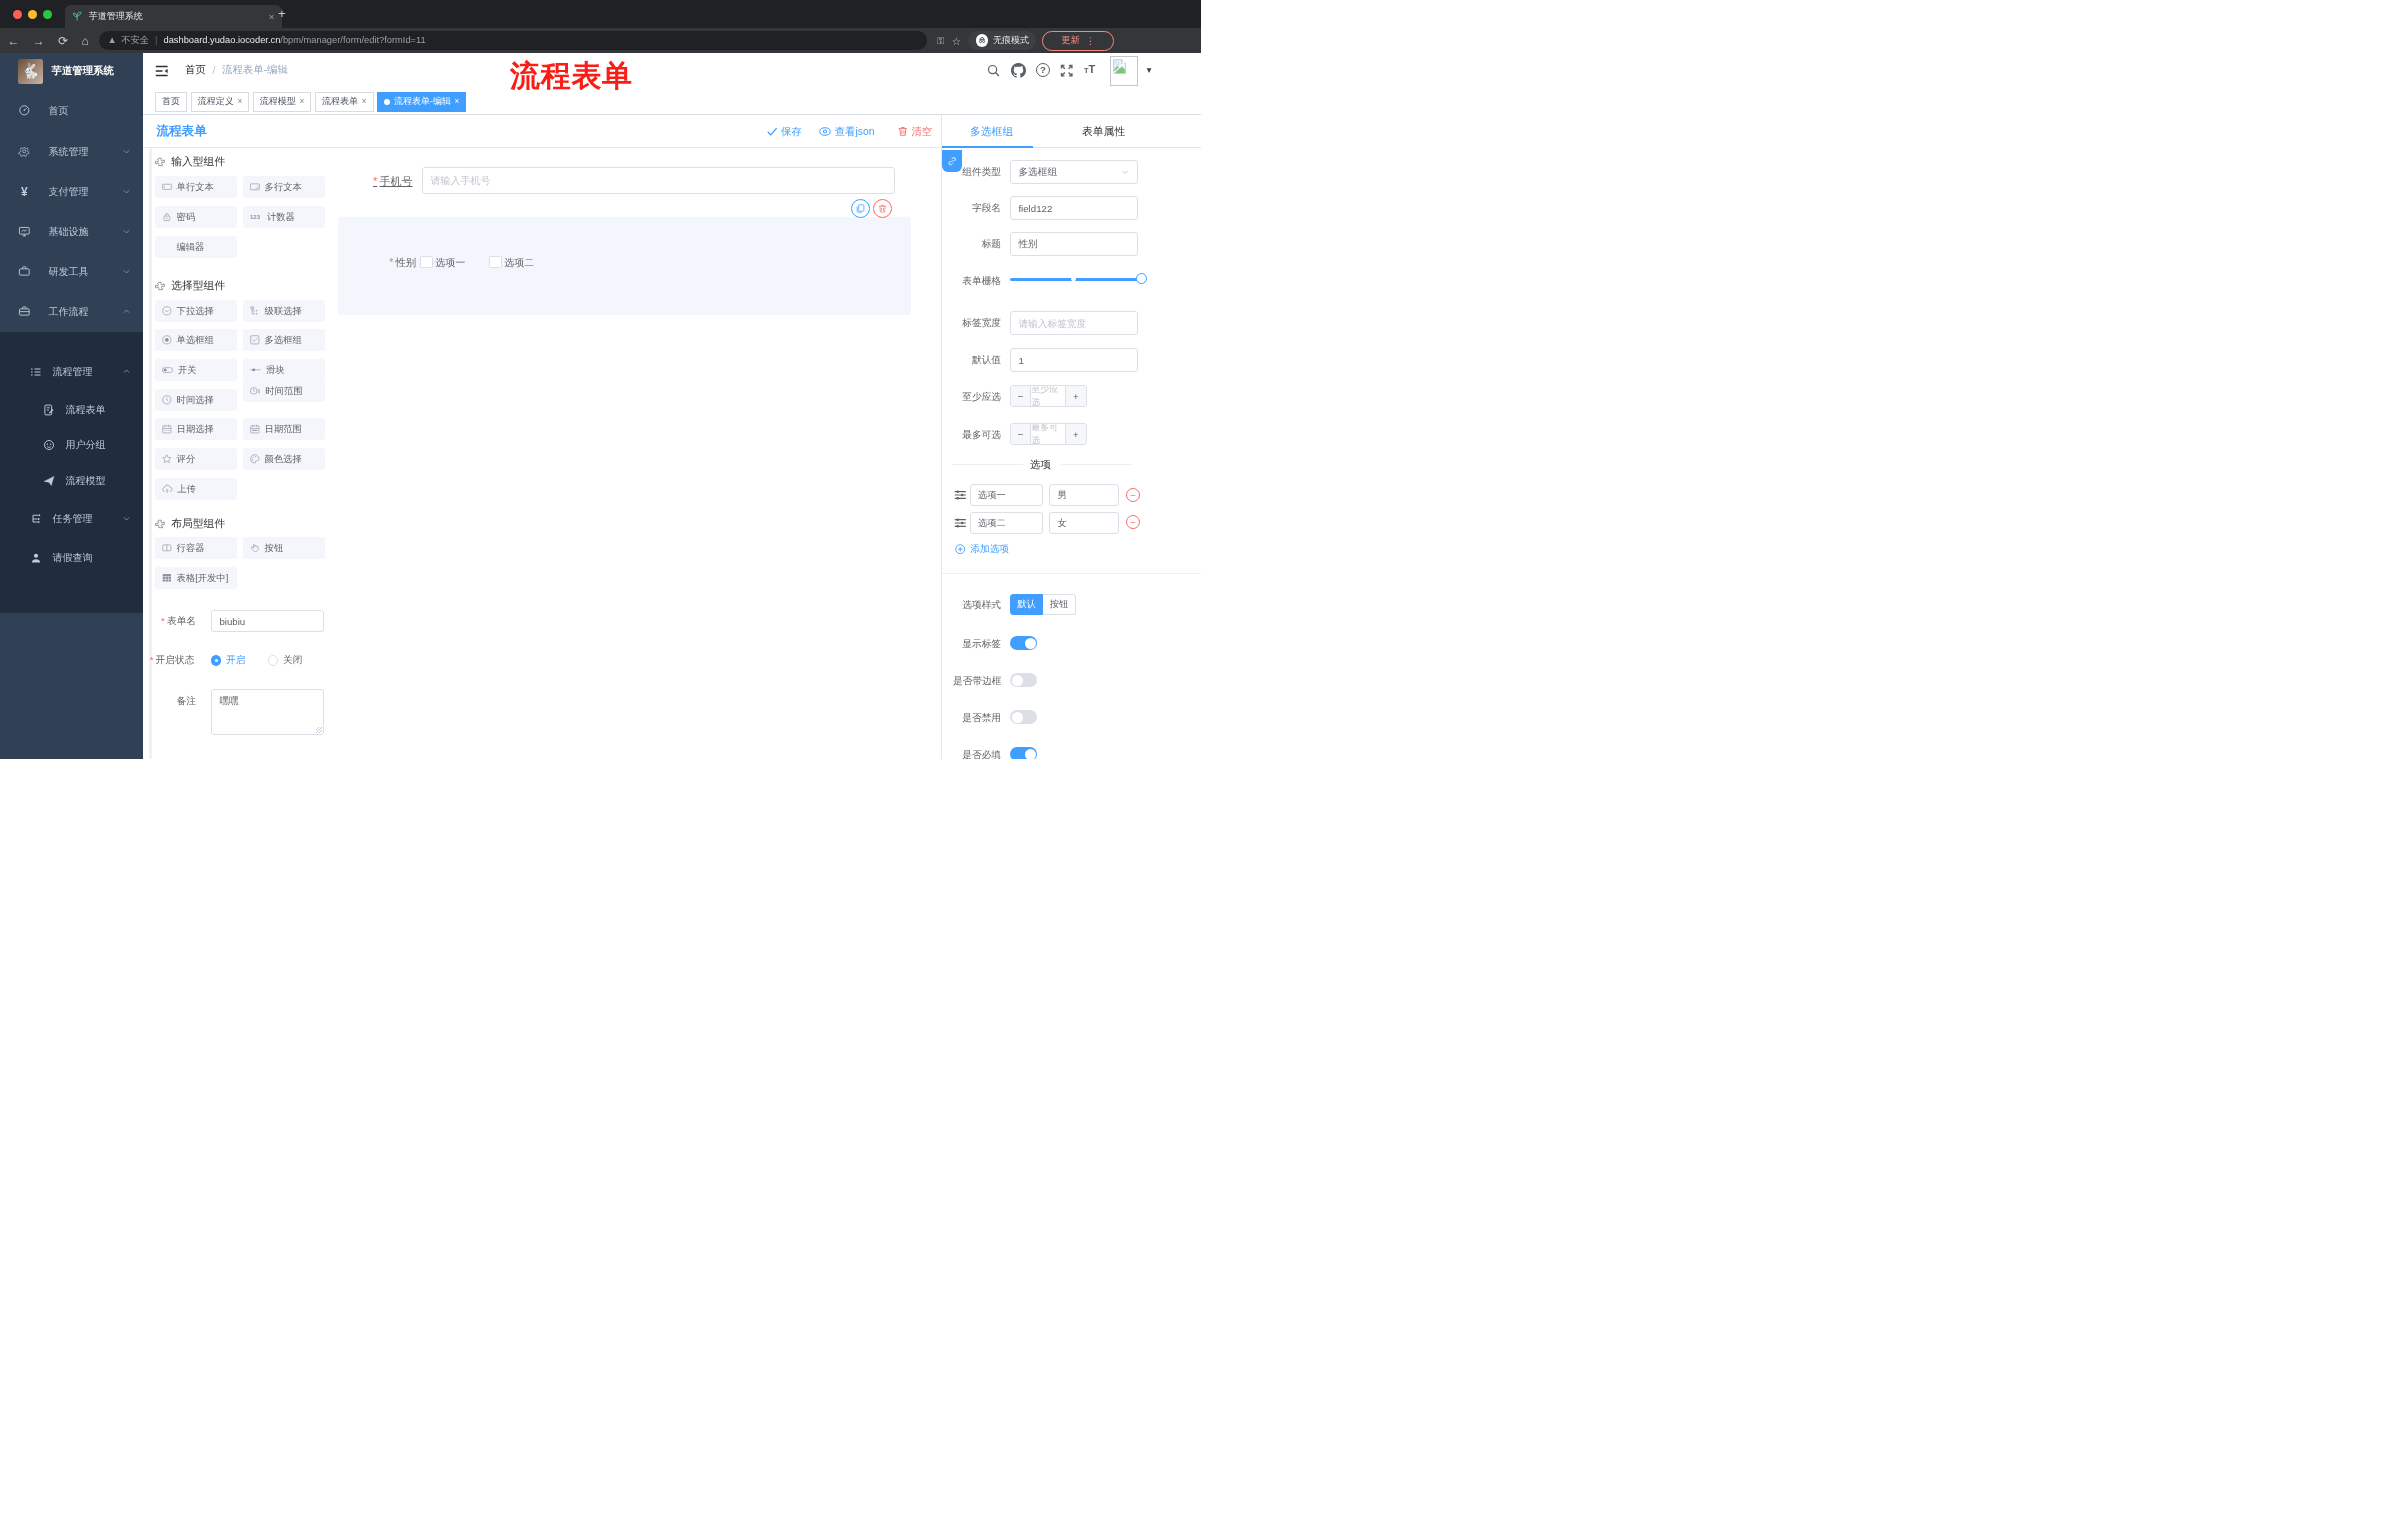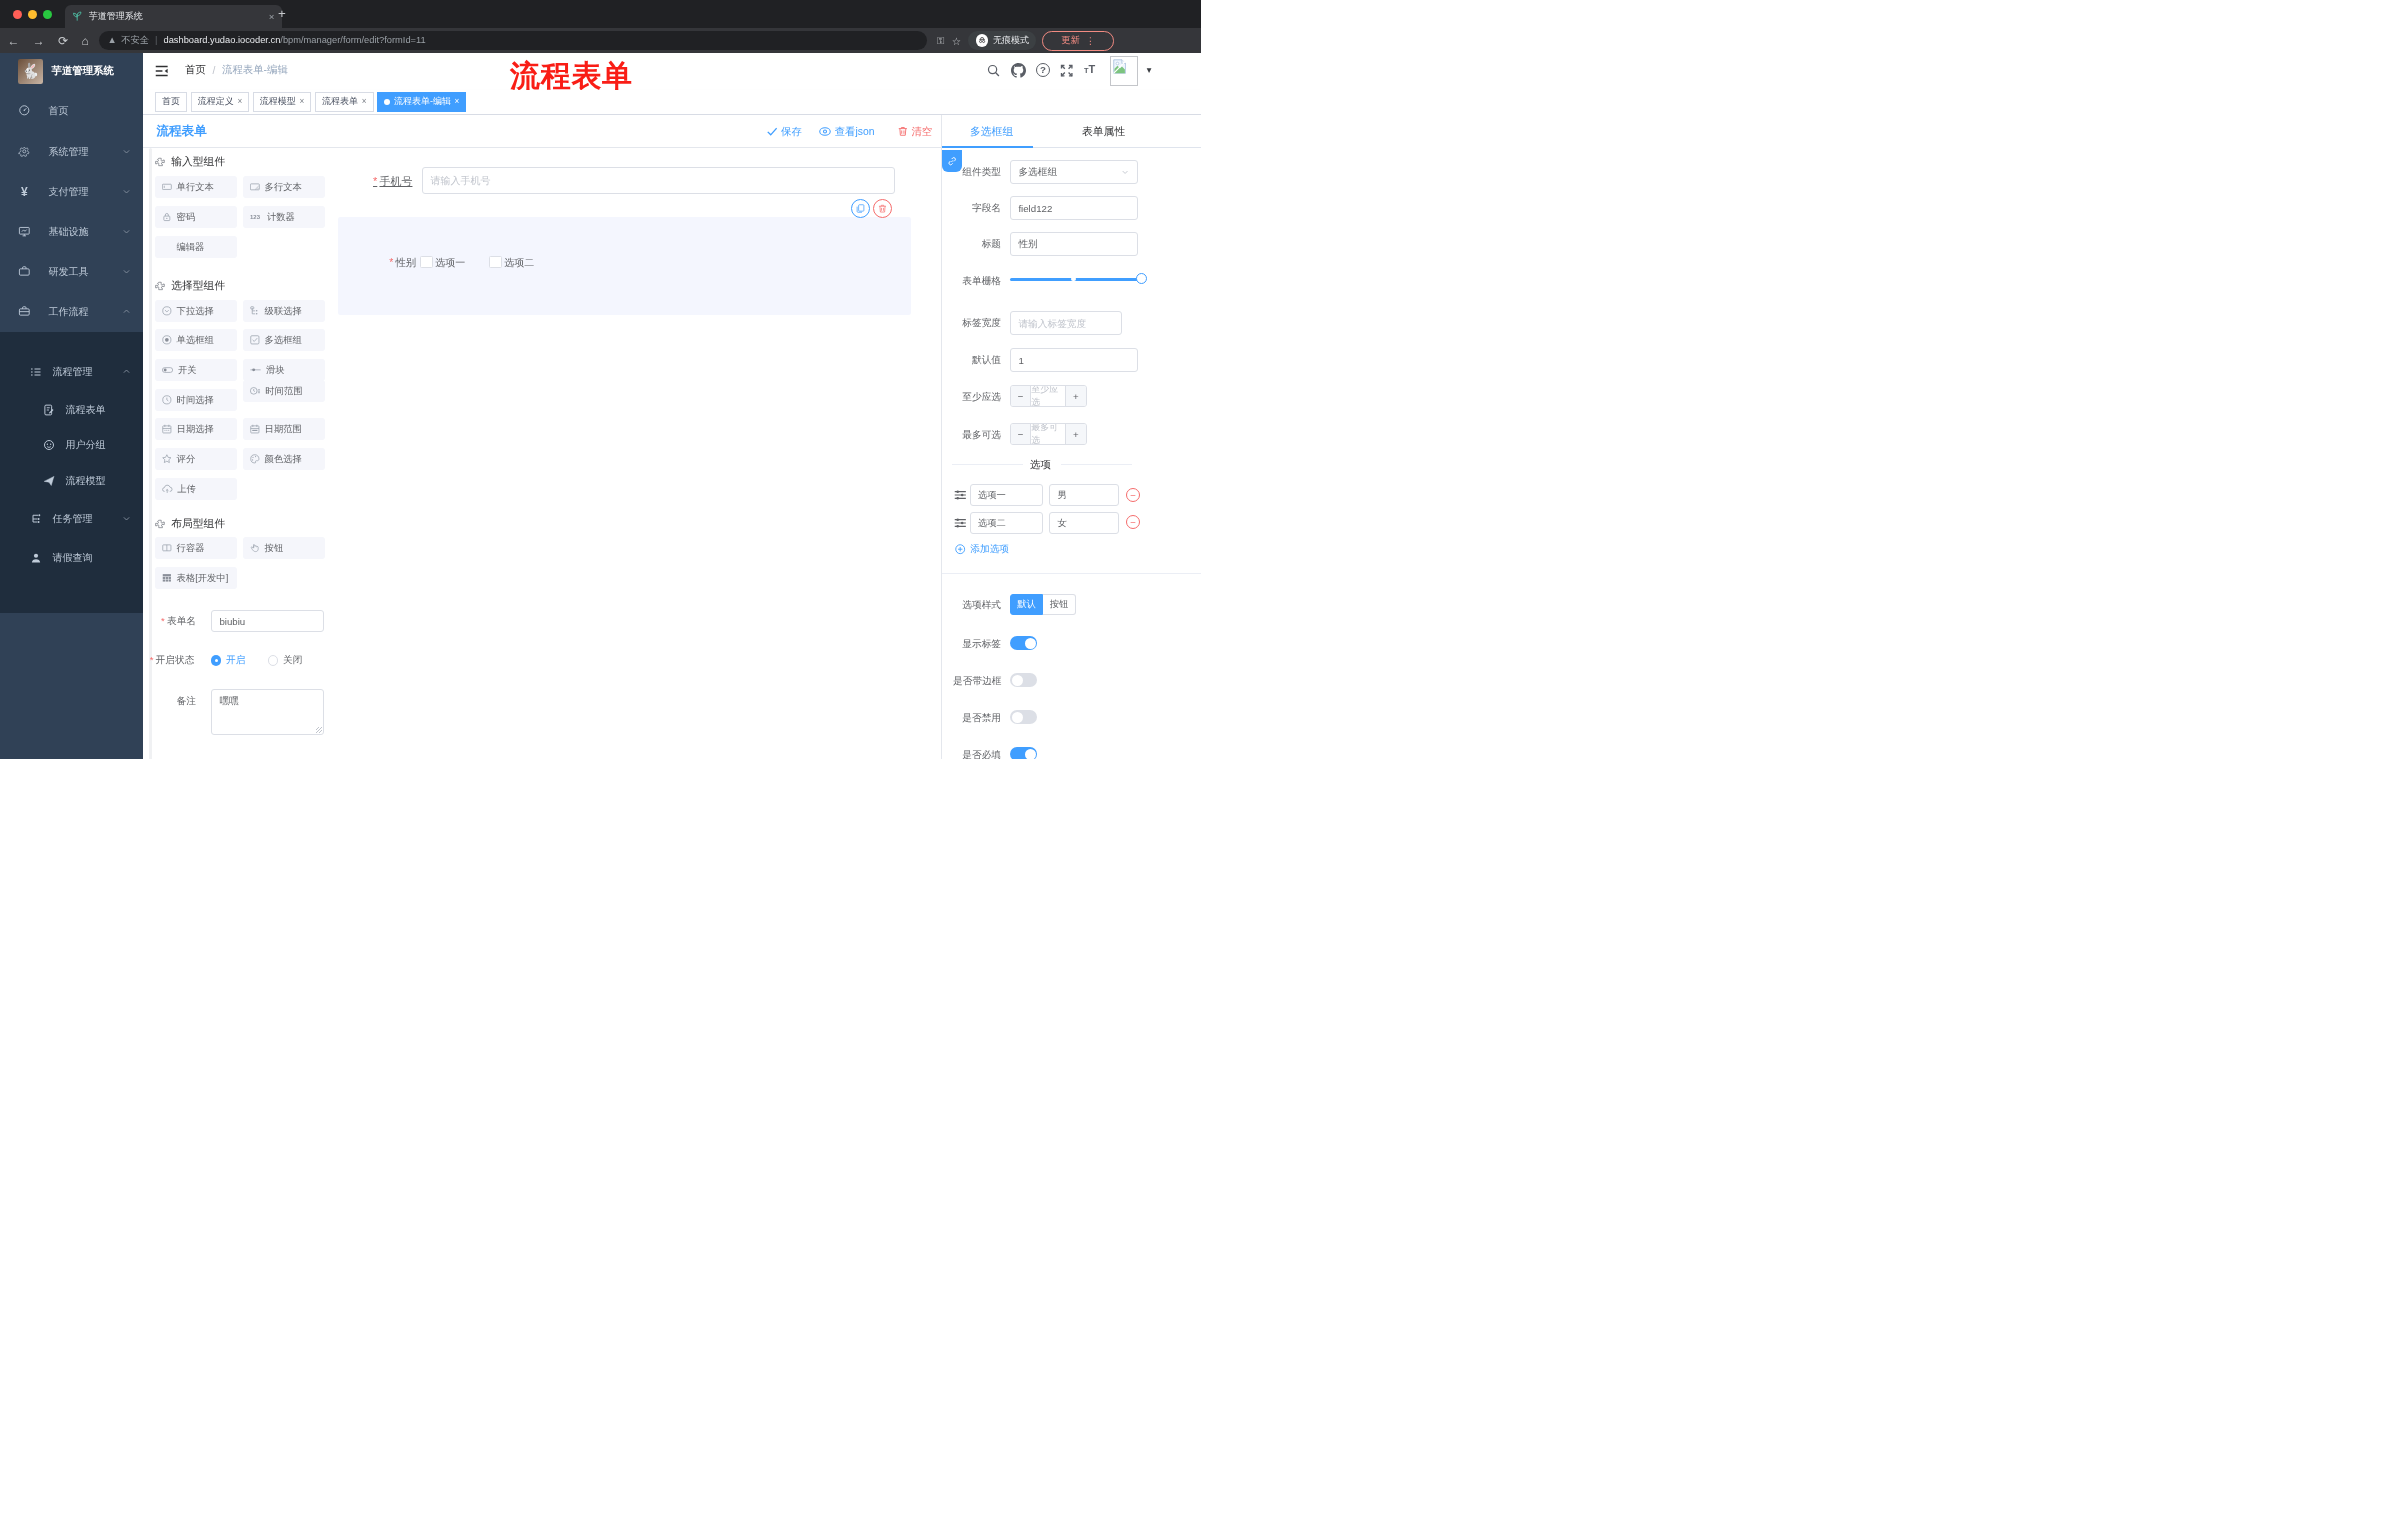--- a/index.html
+++ b/index.html
@@ -588,21 +588,21 @@
   <input class="inp" style="position: absolute; left: 68px; top: 117px; width: 128px; height: 24px;" value="性别">
 
   <span class="plabel" style="left:6px;top:160px;">表单栅格</span>
   <div style="position:absolute;left:68px;top:158px;width:131px;height:12px;">
     <div style="position:absolute;left:0;top:4.5px;width:131px;height:3px;border-radius:1.5px;background:#409eff;"></div>
     <div style="position:absolute;left:61px;top:3.7px;width:4.5px;height:4.5px;border-radius:50%;background:#fff;"></div>
     <div style="position:absolute;right:-6px;top:0;width:11px;height:11px;border-radius:50%;background:#fff;border:1.5px solid #409eff;box-sizing:border-box;"></div>
   </div>
 
   <span class="plabel" style="left:6px;top:202px;">标签宽度</span>
-  <input class="inp" style="position: absolute; left: 68px; top: 196px; width: 112px; height: 24px;" placeholder="请输入标签宽度">
+  <input class="inp" style="position: absolute; left: 68px; top: 196px; width: 128px; height: 24px;" placeholder="请输入标签宽度">
 
   <span class="plabel" style="left:6px;top:239px;">默认值</span>
   <input class="inp" style="position: absolute; left: 68px; top: 233px; width: 128px; height: 24px;" value="1">
 
   <span class="plabel" style="left:6px;top:276px;">至少应选</span>
   <div class="stepper" style="left:68px;top:270px;">
     <span class="stepbtn">−</span>
     <span class="stepin">至少应选</span>
     <span class="stepbtn">+</span>
   </div>

